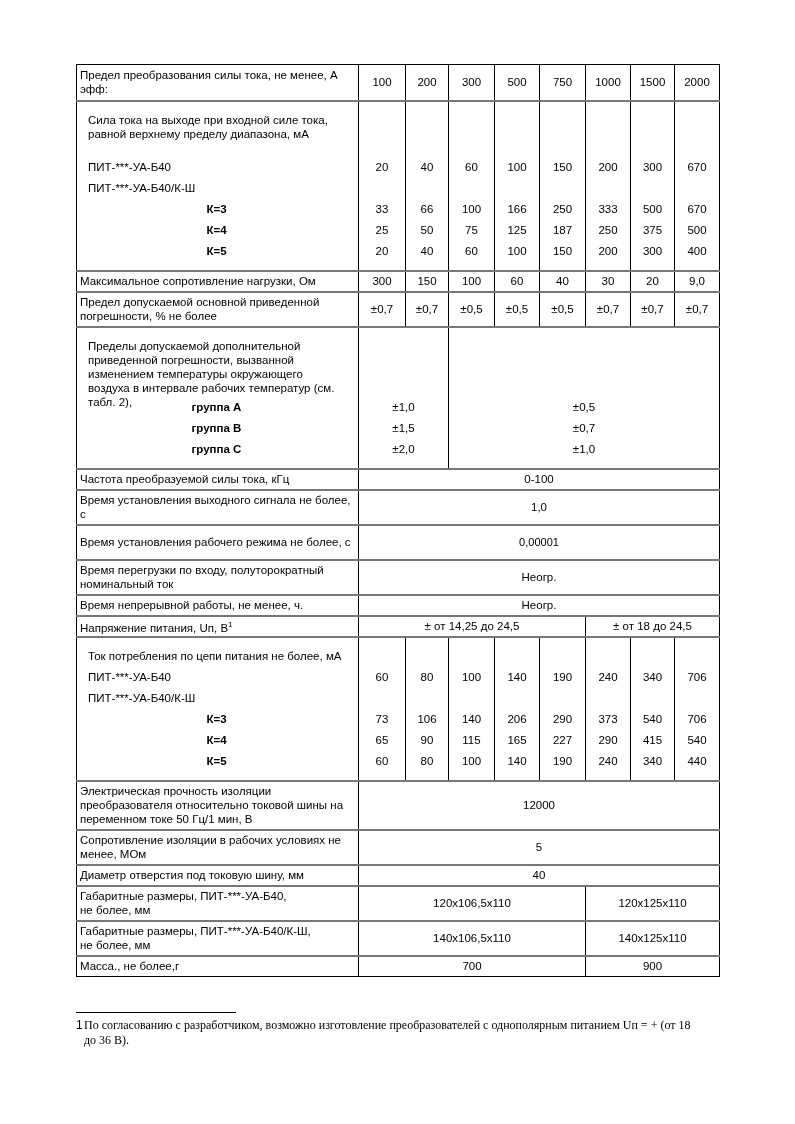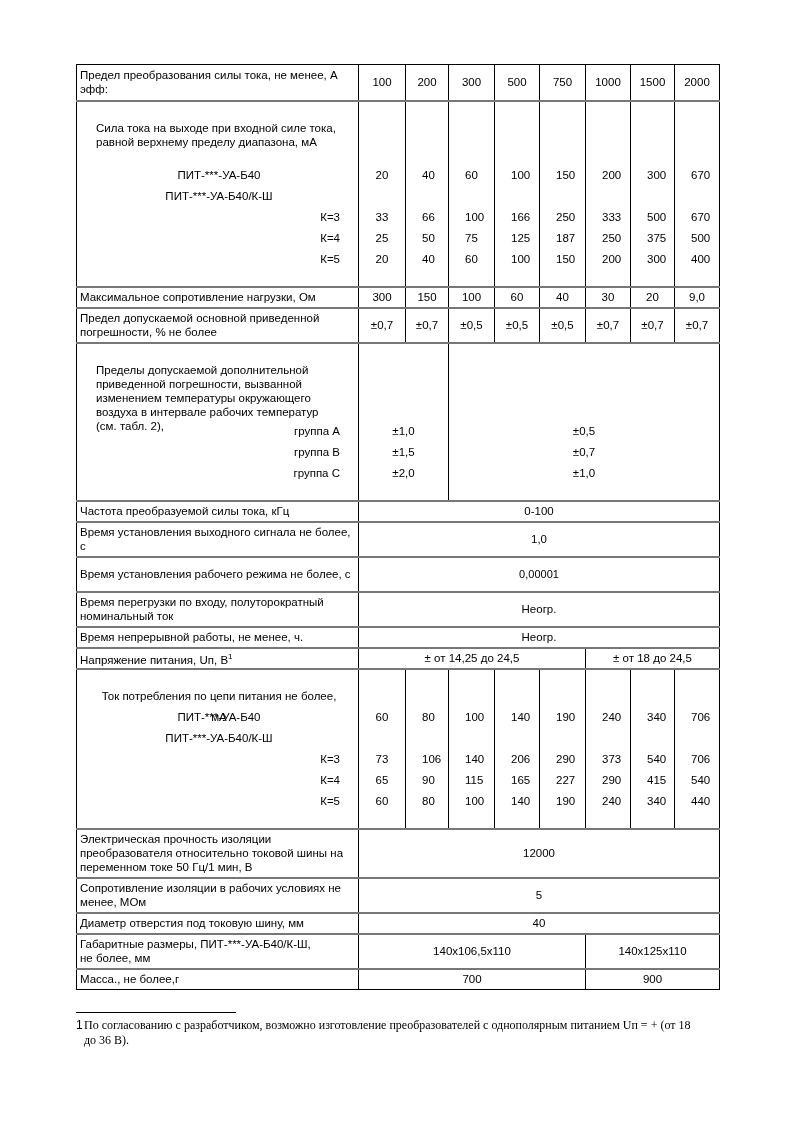--- a/index.html
+++ b/index.html
@@ -4,24 +4,24 @@
 <style>
   html, body { margin: 0; padding: 0; background: #ffffff; }
   body { width: 795px; height: 1124px; position: relative; overflow: hidden;
          font-family: "Liberation Sans", "DejaVu Sans", sans-serif; color: #000; }
   table.spec { position: absolute; left: 76px; top: 64px; width: 643px;
                border-collapse: collapse; table-layout: fixed; font-size: 11.5px; line-height: 14px; }
   table.spec td { border: 1px solid #000; padding: 1px 3px; vertical-align: middle; }
   table.spec tr.sep > td { border-top: 2px solid #777; }
   td.lbl { text-align: left; }
   td.num { text-align: center; }
-  td.stack { padding: 16px !important; }
+  td.stack { padding: 8px !important; }
   .sub { display: block; height: 21px; line-height: 21px; }
-  .sub.r { text-align: right; padding-right: 2px; }
-  .sub.l { text-align: center; padding-left: 3px; }
+  .sub.r { text-align: center; padding-right: 2px; font-weight: bold; }
+  .sub.l { text-align: left; padding-left: 3px; }
   .sub.c { text-align: center; }
   .lbltext { display: block; padding: 3px 3px 2px 3px; }
   .h2 { height: 42px; }
   .footline { position: absolute; left: 76px; top: 1012px; width: 160px; border-top: 1.5px solid #000; }
   .foot { position: absolute; left: 76px; top: 1018px; width: 650px; font-size: 12px; line-height: 15px; }
   .foot .fn { position: absolute; left: 0; top: 0; }
   .foot .ft { position: absolute; left: 8px; top: 0; width: 620px; font-family: Liberation Serif, serif; }
   sup { font-size: 8px; }
 </style>
 </head>
@@ -282,20 +282,25 @@
   <tr class="sep" style="height:35px">
     <td class="lbl">Сопротивление изоляции в рабочих условиях не менее, МОм</td>
     <td class="num" colspan="8">5</td>
   </tr>
   <tr class="sep" style="height:21px">
     <td class="lbl">Диаметр отверстия под токовую шину, мм</td>
     <td class="num" colspan="8">40</td>
   </tr>
 
   <tr class="sep" style="height:35px">
+    <td class="lbl"><span>Габаритные размеры, ПИТ-***-УА-Б40,</span><br><span>не более, мм</span></td>
+    <td class="num" colspan="5">120х106,5х110</td>
+    <td class="num" colspan="3">120х125х110</td>
+  </tr>
+  <tr class="sep" style="height:35px">
     <td class="lbl"><span>Габаритные размеры, ПИТ-***-УА-Б40/К-Ш,</span><br><span>не более, мм</span></td>
     <td class="num" colspan="5">140х106,5х110</td>
     <td class="num" colspan="3">140х125х110</td>
   </tr>
   <tr class="sep" style="height:21px">
     <td class="lbl">Масса., не более,г</td>
     <td class="num" colspan="5">700</td>
     <td class="num" colspan="3">900</td>
   </tr>
 </tbody>

